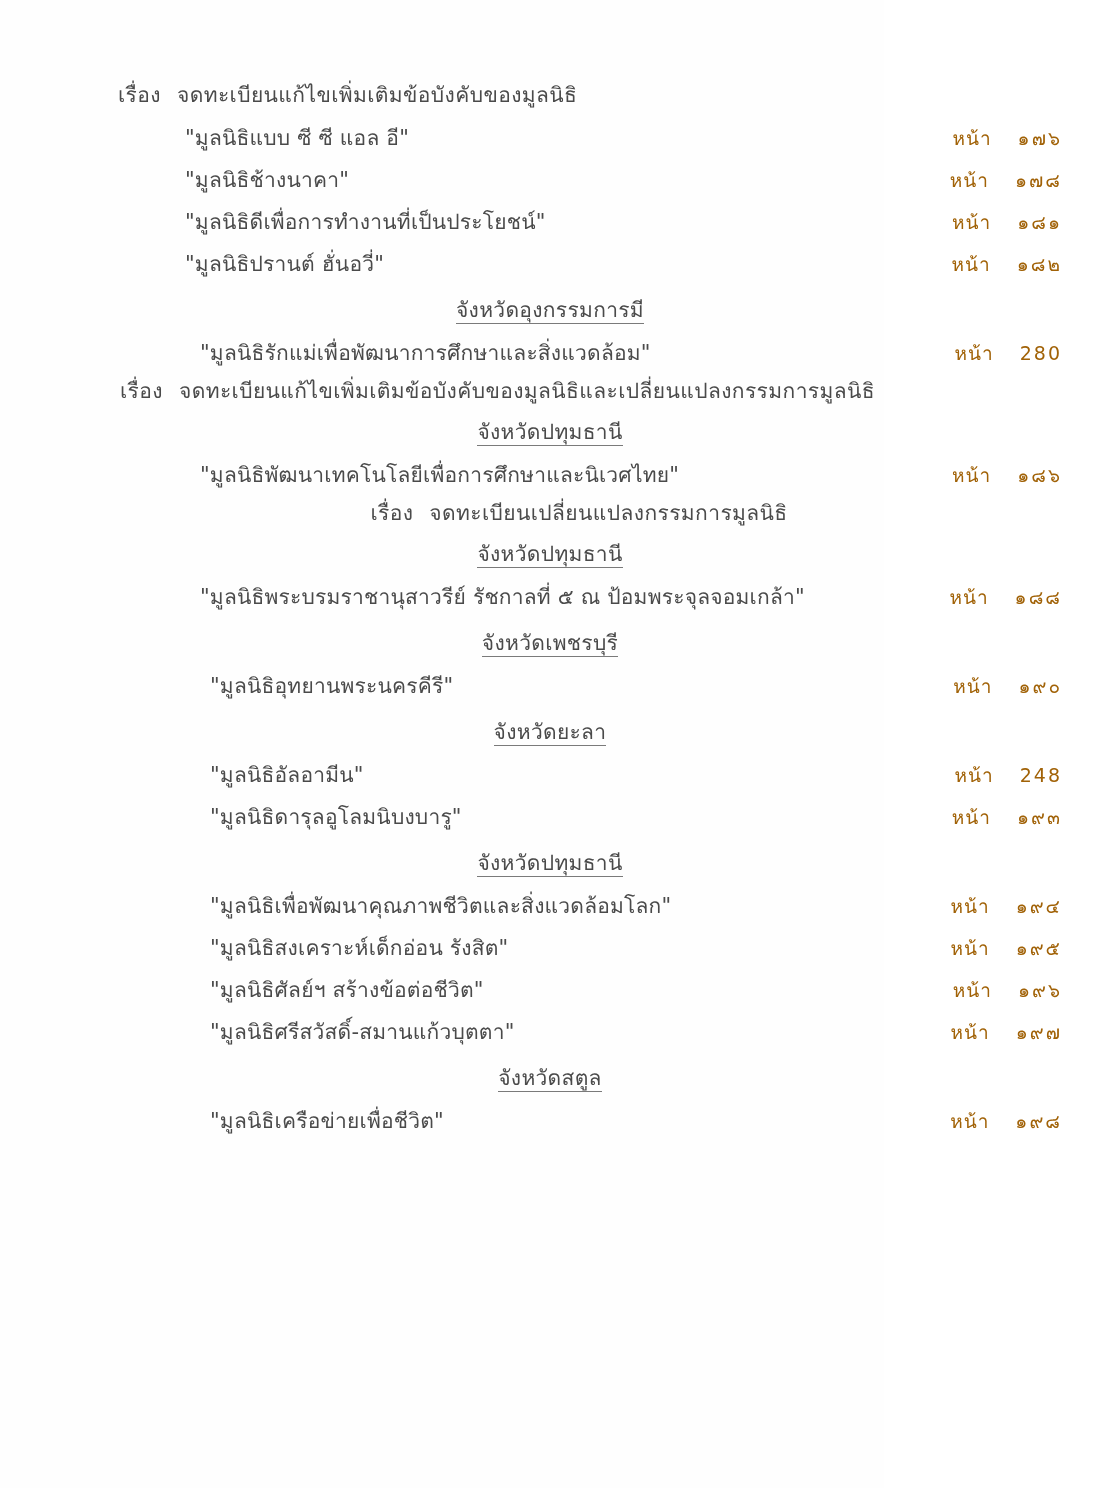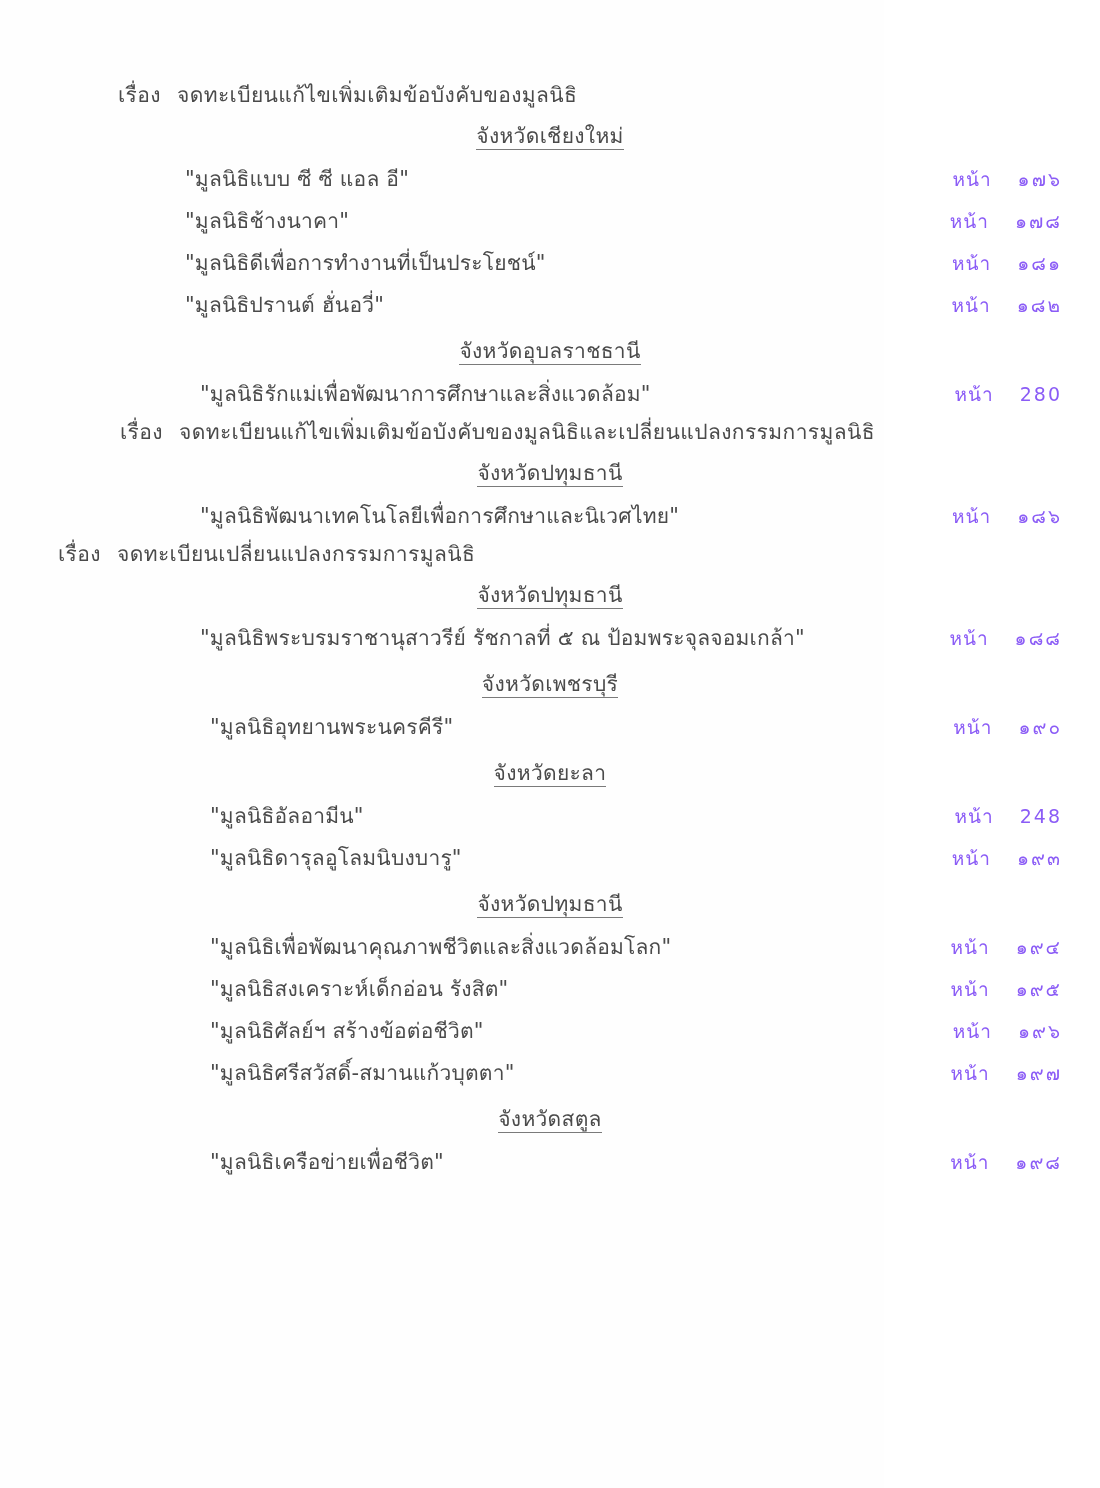--- a/index.html
+++ b/index.html
@@ -63,48 +63,47 @@
   }
   .entry .name {
     display: inline-block;
     letter-spacing: 0.2px;
   }
   .entry .pageref {
     position: absolute;
     right: 38px;
     top: 0;
     font-size: 19px;
-    color: #8b5cf6;
+    color: #a16207;
     letter-spacing: 1px;
     white-space: nowrap;
   }
   .entry .pageref .pg-label { margin-right: 26px; }
   .entry .pageref .pg-num { letter-spacing: 2px; }
 
   
   .ind-1 { padding-left: 120px; }
   .ind-2 { padding-left: 185px; }
   .ind-3 { padding-left: 200px; }
   .ind-4 { padding-left: 210px; }
   .subj-a { padding-left: 118px; }
-  .subj-b { padding-left: 58px; }
+  .subj-b { padding-left: 58px; text-align: center; }
   .subj-c { padding-left: 158px; }
 </style>
 </head>
 <body>
 
 <div class="page">
   <div class="content" id="doc-content">
       <div class="subject-line subj-a"><span class="lbl">เรื่อง</span><span>จดทะเบียนแก้ไขเพิ่มเติมข้อบังคับของมูลนิธิ</span></div>
-      <div class="province"><span>จังหวัดเชียงใหม่</span></div>
       <div class="entry ind-2"><span class="name">"มูลนิธิแบบ ซี ซี แอล อี"</span><span class="pageref"><span class="pg-label">หน้า</span><span class="pg-num">๑๗๖</span></span></div>
       <div class="entry ind-2"><span class="name">"มูลนิธิช้างนาคา"</span><span class="pageref"><span class="pg-label">หน้า</span><span class="pg-num">๑๗๘</span></span></div>
       <div class="entry ind-2"><span class="name">"มูลนิธิดีเพื่อการทำงานที่เป็นประโยชน์"</span><span class="pageref"><span class="pg-label">หน้า</span><span class="pg-num">๑๘๑</span></span></div>
       <div class="entry ind-2"><span class="name">"มูลนิธิปรานต์ ฮั่นอวี่"</span><span class="pageref"><span class="pg-label">หน้า</span><span class="pg-num">๑๘๒</span></span></div>
-      <div class="province"><span>จังหวัดอุบลราชธานี</span></div>
+      <div class="province"><span>จังหวัดอุงกรรมการมี</span></div>
       <div class="entry ind-3"><span class="name">"มูลนิธิรักแม่เพื่อพัฒนาการศึกษาและสิ่งแวดล้อม"</span><span class="pageref"><span class="pg-label">หน้า</span><span class="pg-num">280</span></span></div>
       <div class="subject-line ind-1"><span class="lbl">เรื่อง</span><span>จดทะเบียนแก้ไขเพิ่มเติมข้อบังคับของมูลนิธิและเปลี่ยนแปลงกรรมการมูลนิธิ</span></div>
       <div class="province"><span>จังหวัดปทุมธานี</span></div>
       <div class="entry ind-3"><span class="name">"มูลนิธิพัฒนาเทคโนโลยีเพื่อการศึกษาและนิเวศไทย"</span><span class="pageref"><span class="pg-label">หน้า</span><span class="pg-num">๑๘๖</span></span></div>
       <div class="subject-line subj-b"><span class="lbl">เรื่อง</span><span>จดทะเบียนเปลี่ยนแปลงกรรมการมูลนิธิ</span></div>
       <div class="province"><span>จังหวัดปทุมธานี</span></div>
       <div class="entry ind-3"><span class="name">"มูลนิธิพระบรมราชานุสาวรีย์ รัชกาลที่ ๕ ณ ป้อมพระจุลจอมเกล้า"</span><span class="pageref"><span class="pg-label">หน้า</span><span class="pg-num">๑๘๘</span></span></div>
       <div class="province"><span>จังหวัดเพชรบุรี</span></div>
       <div class="entry ind-4"><span class="name">"มูลนิธิอุทยานพระนครคีรี"</span><span class="pageref"><span class="pg-label">หน้า</span><span class="pg-num">๑๙๐</span></span></div>
       <div class="province"><span>จังหวัดยะลา</span></div>

